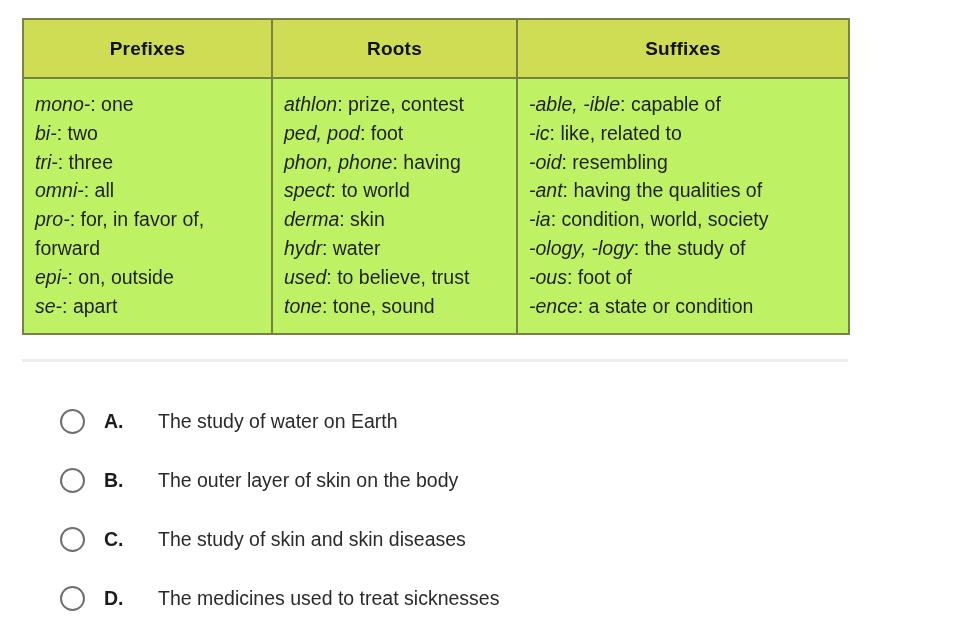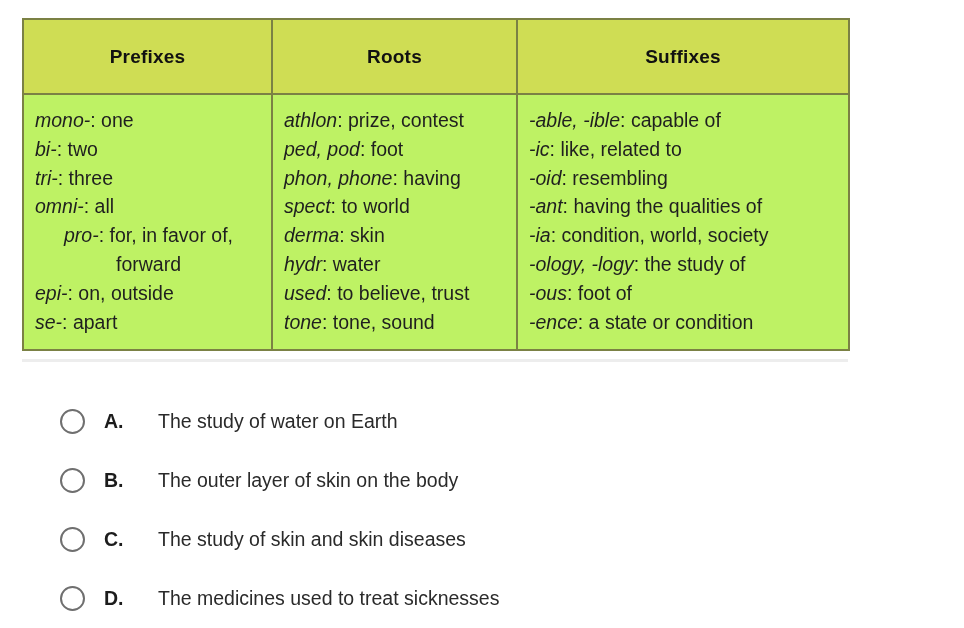--- a/index.html
+++ b/index.html
@@ -22,21 +22,21 @@
     left: 22px;
     top: 18px;
     width: 826px;
     border-collapse: collapse;
     table-layout: fixed;
     border: 2px solid #7b8144;
   }
   .affix-table th,
   .affix-table td {
     border: 2px solid #7b8144;
-    padding: 12px;
+    padding: 4px;
     vertical-align: top;
   }
   .affix-table th {
     background: #cfdd54;
     height: 49px;
     text-align: center;
     vertical-align: middle;
     font-size: 19px;
     font-weight: bold;
     color: #111111;
@@ -47,21 +47,21 @@
     padding: 11px 9px 13px 11px;
     font-size: 19.5px;
     line-height: 28.8px;
     color: #1f1f1f;
   }
   .col-prefix  { width: 249px; }
   .col-root    { width: 245px; }
   .col-suffix  { width: 332px; }
 
   .entry { white-space: nowrap; }
-  .entry.wrap { white-space: normal; text-align: center; }
+  .entry.wrap { white-space: normal; }
   .entry i { font-style: italic; }
 
   
   .divider {
     position: absolute;
     left: 22px;
     top: 359px;
     width: 826px;
     height: 3px;
     background: #ededed;

